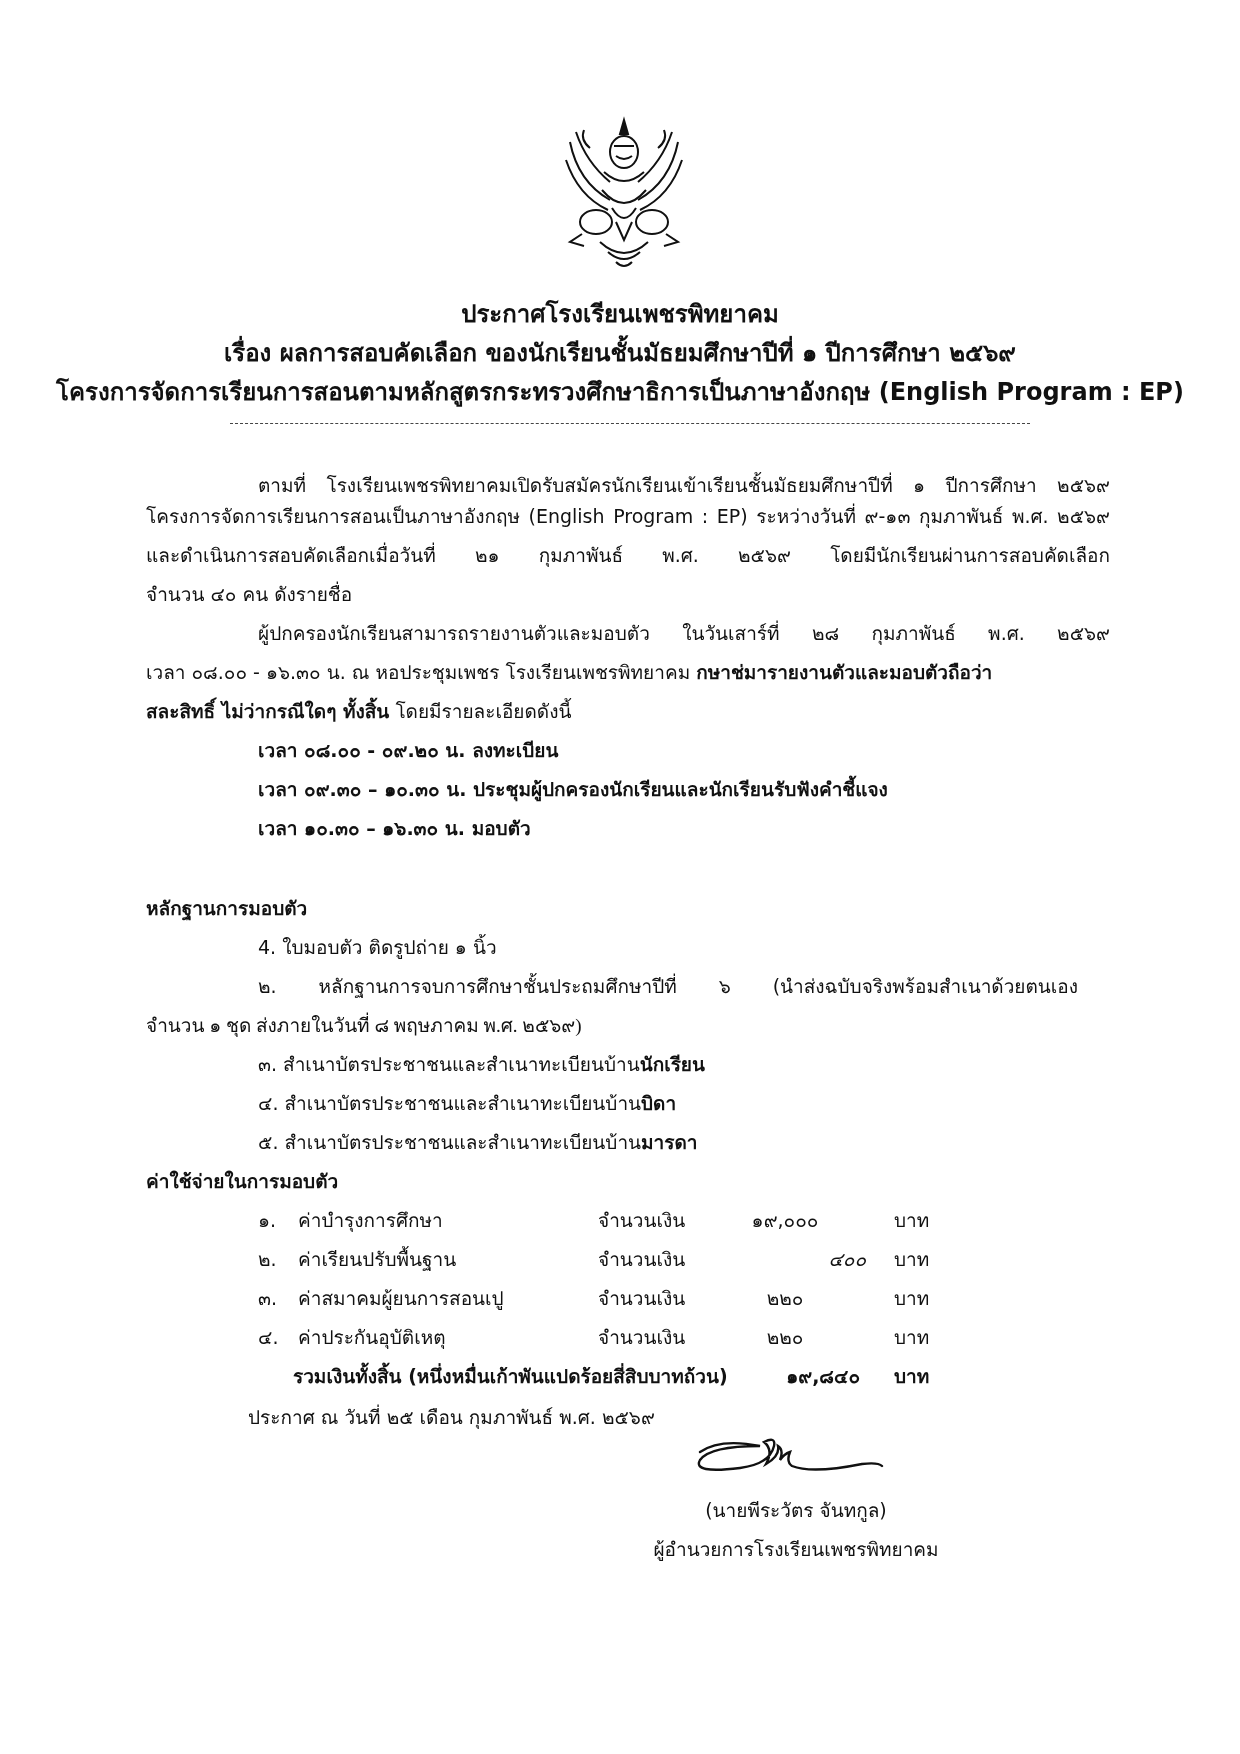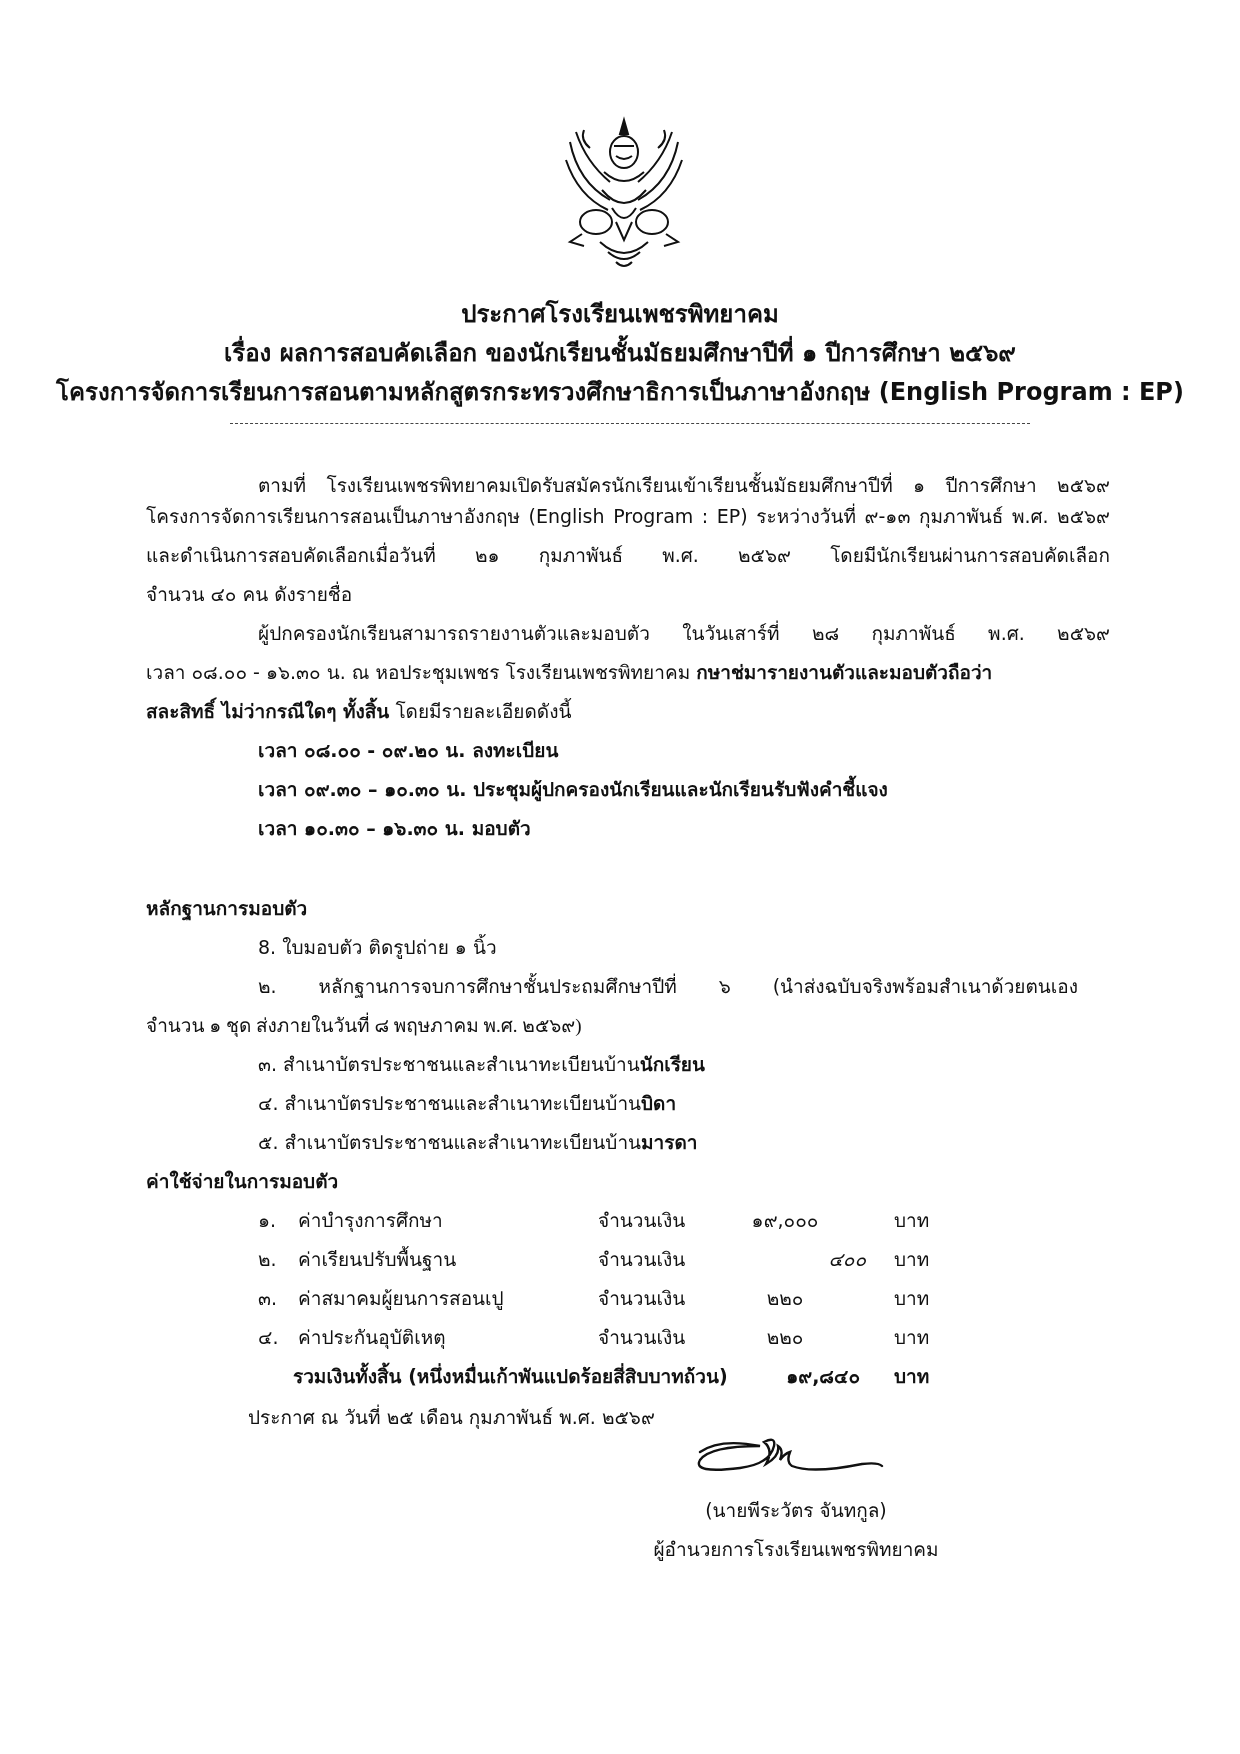--- a/index.html
+++ b/index.html
@@ -59,21 +59,21 @@
   </div>
   <div class="abs t-body" style="left:146px; top:696px;">
     <span class="b">สละสิทธิ์ ไม่ว่ากรณีใดๆ ทั้งสิ้น</span><span> โดยมีรายละเอียดดังนี้</span>
   </div>
 
   <div class="abs t-body b" style="left:258px; top:735px;">เวลา ๐๘.๐๐ - ๐๙.๒๐ น. ลงทะเบียน</div>
   <div class="abs t-body b" style="left:258px; top:774px;">เวลา ๐๙.๓๐ – ๑๐.๓๐ น. ประชุมผู้ปกครองนักเรียนและนักเรียนรับฟังคำชี้แจง</div>
   <div class="abs t-body b" style="left:258px; top:813px;text-align:center;">เวลา ๑๐.๓๐ – ๑๖.๓๐ น. มอบตัว</div>
 
   <div class="abs t-body b" style="left:146px; top:893px;">หลักฐานการมอบตัว</div>
-  <div class="abs t-body" style="left:258px; top:932px;">8.  ใบมอบตัว ติดรูปถ่าย ๑ นิ้ว</div>
+  <div class="abs t-body" style="left:258px; top:932px;">4.  ใบมอบตัว ติดรูปถ่าย ๑ นิ้ว</div>
   <div class="abs t-body just" style="left:258px; width:820px; top:971px;">๒.  หลักฐานการจบการศึกษาชั้นประถมศึกษาปีที่ ๖ (นำส่งฉบับจริงพร้อมสำเนาด้วยตนเอง</div>
   <div class="abs t-body" style="left:146px; top:1010px;font-family:Liberation Serif, serif;">จำนวน ๑ ชุด ส่งภายในวันที่ ๘ พฤษภาคม พ.ศ. ๒๕๖๙)</div>
   <div class="abs t-body" style="left:258px; top:1049px;">
     <span>๓.  สำเนาบัตรประชาชนและสำเนาทะเบียนบ้าน</span><span class="b">นักเรียน</span>
   </div>
   <div class="abs t-body" style="left:258px; top:1088px;">
     <span>๔.  สำเนาบัตรประชาชนและสำเนาทะเบียนบ้าน</span><span class="b">บิดา</span>
   </div>
   <div class="abs t-body" style="left:258px; top:1127px;">
     <span>๕.  สำเนาบัตรประชาชนและสำเนาทะเบียนบ้าน</span><span class="b">มารดา</span>

